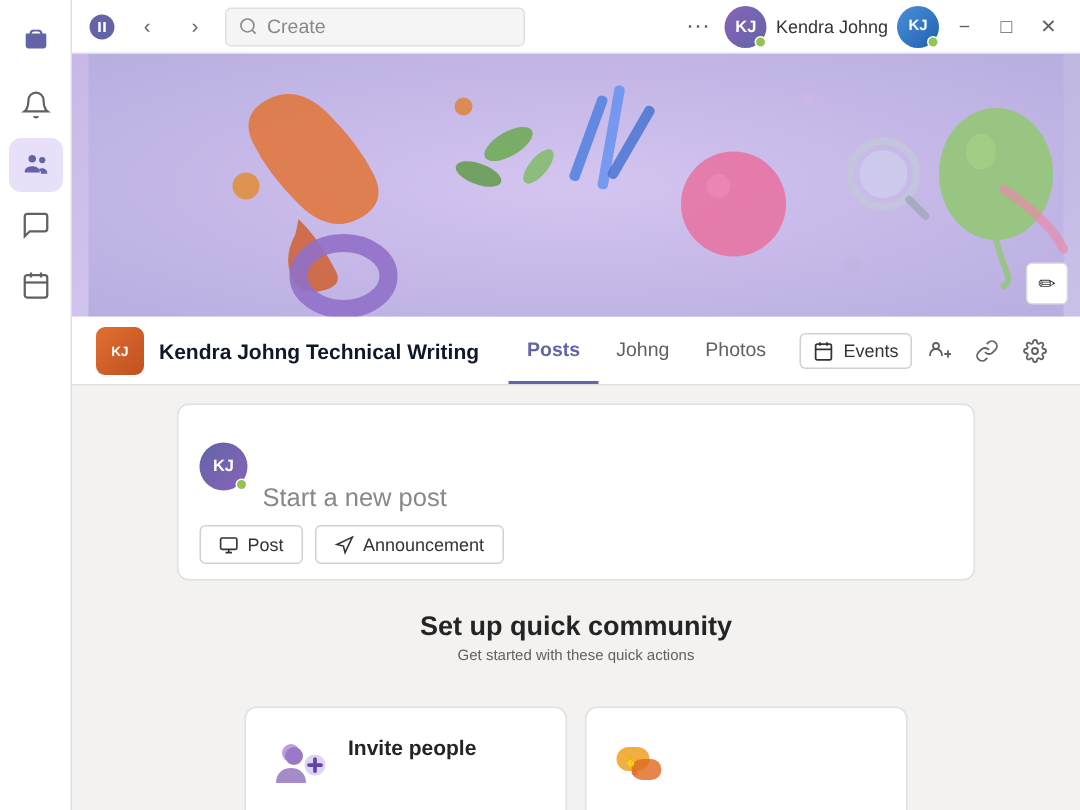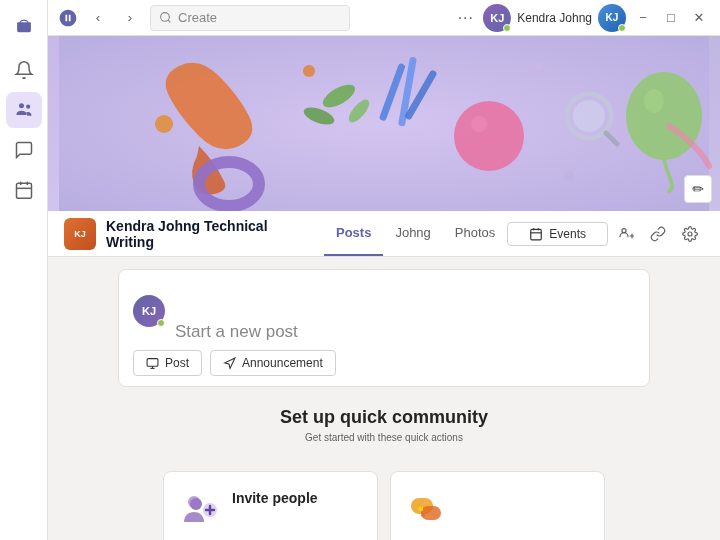--- a/index.html
+++ b/index.html
@@ -172,21 +172,21 @@
       cursor: pointer;
       border-bottom: 2px solid transparent;
       position: relative;
     }
     .tab.active { color: #6264a7; border-bottom-color: #6264a7; font-weight: 600; }
     .channel-actions {
       display: flex; align-items: center; gap: 4px;
     }
     .events-btn {
       display: flex; align-items: center; gap: 6px;
-      padding: 4px 21px;
+      padding: 4px 8px;
       border: 1px solid #d0d0d0;
       border-radius: 4px;
       background: #fff;
       cursor: pointer;
       font-size: 12px; color: #333;
     }
     .icon-btn {
       width: 28px; height: 28px;
       border: none; background: none;
       cursor: pointer;

